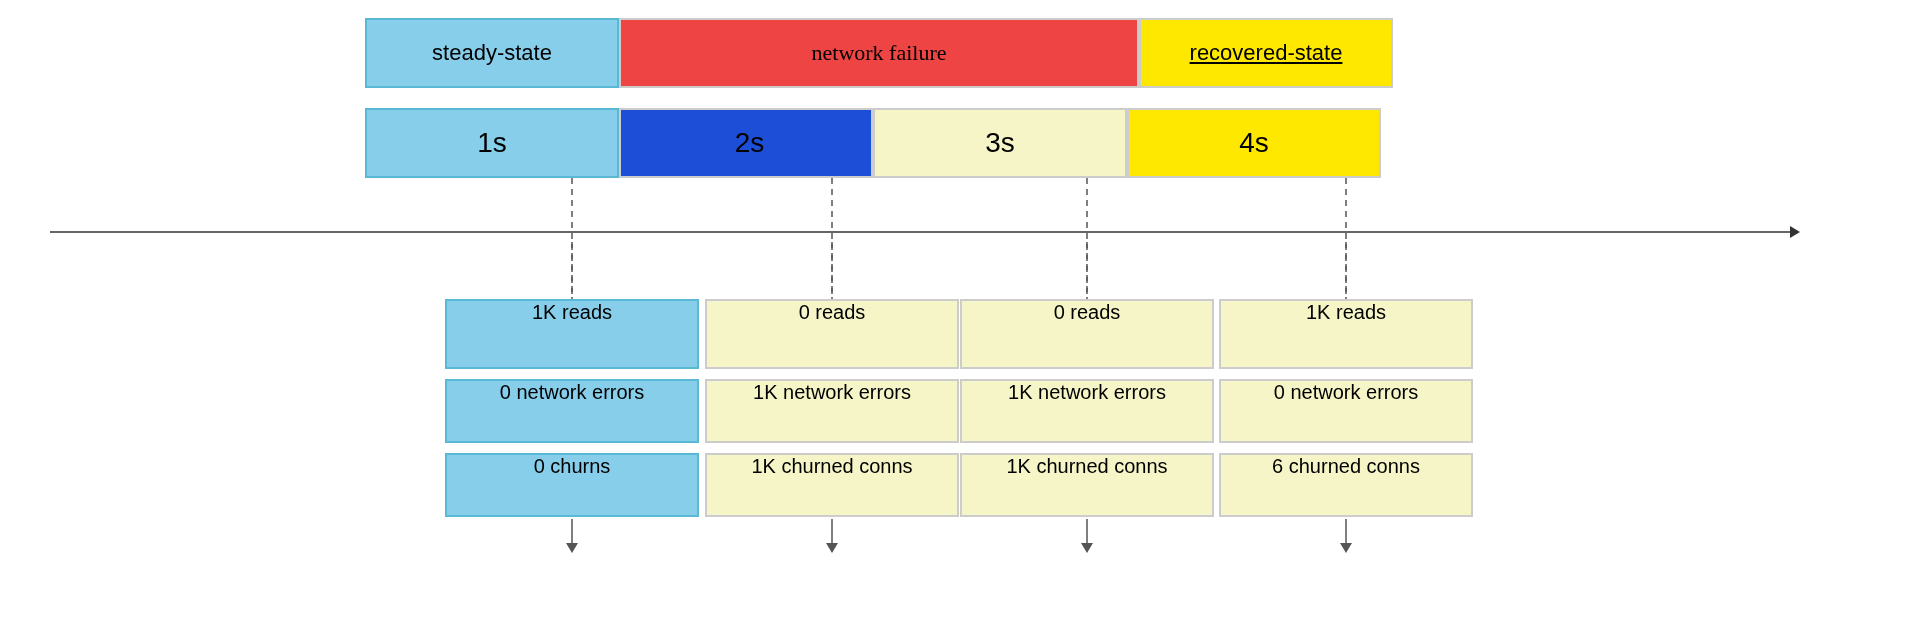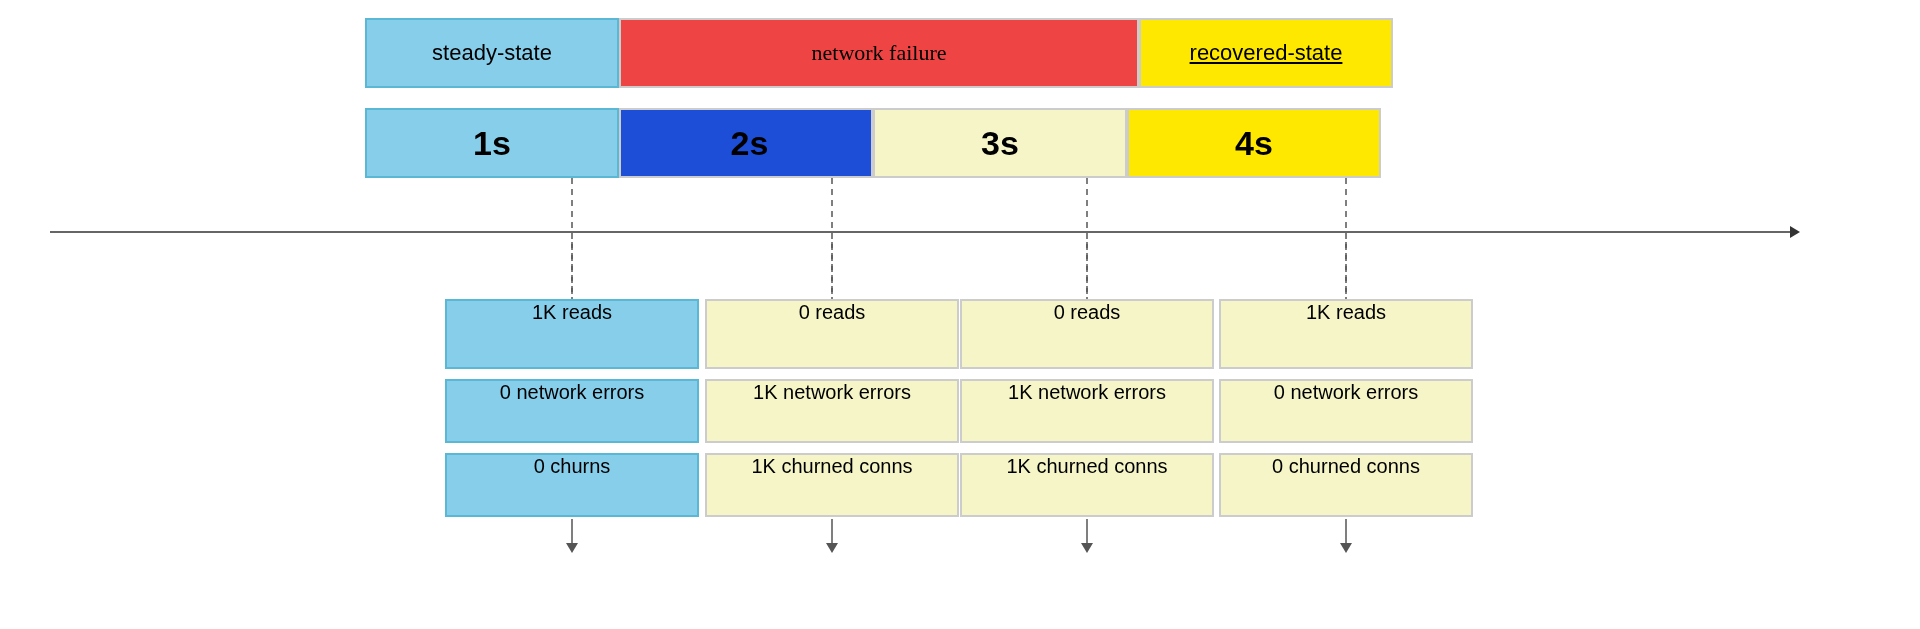--- a/index.html
+++ b/index.html
@@ -59,22 +59,22 @@
       height: 70px;
       text-decoration: underline;
     }
 
     
     .time-box {
       position: absolute;
       display: flex;
       align-items: center;
       justify-content: center;
-      font-size: 34px;
-      font-weight: 700;
+      font-size: 28px;
+      font-weight: 400;
       border: 2px solid #999;
     }
 
     .time-1s {
       background: #87CEEB;
       border-color: #5bb8d4;
       top: 104px;
       left: 365px;
       width: 254px;
       height: 70px;
@@ -333,16 +333,16 @@
   <div class="data-box churns-1">
     <span>0 churns</span>
   </div>
   <div class="data-box churns-2">
     <span>1K churned conns</span>
   </div>
   <div class="data-box churns-3">
     <span>1K churned conns</span>
   </div>
   <div class="data-box churns-4">
-    <span>0 churned conns</span>
+    <span>6 churned conns</span>
   </div>
 
 </div>
 
 </body></html>

